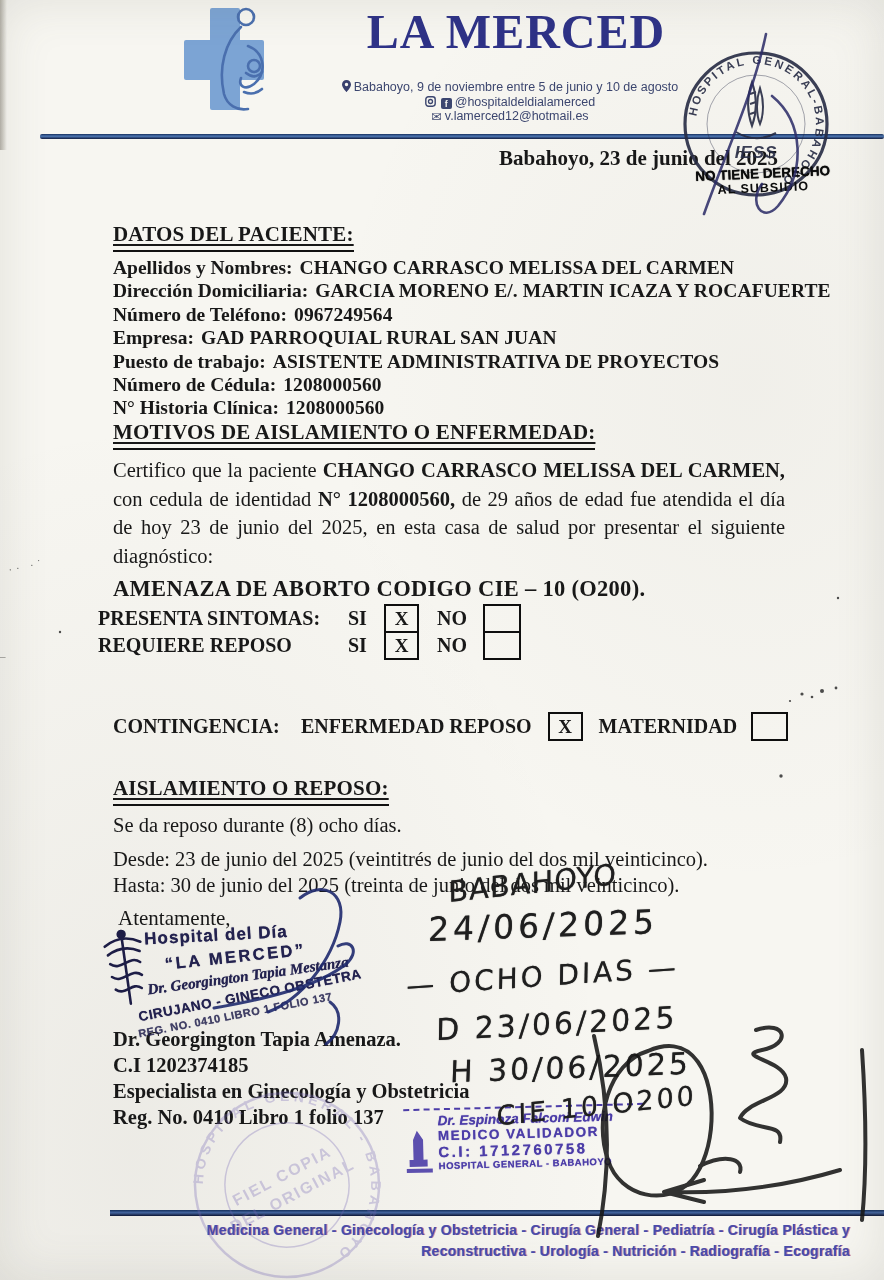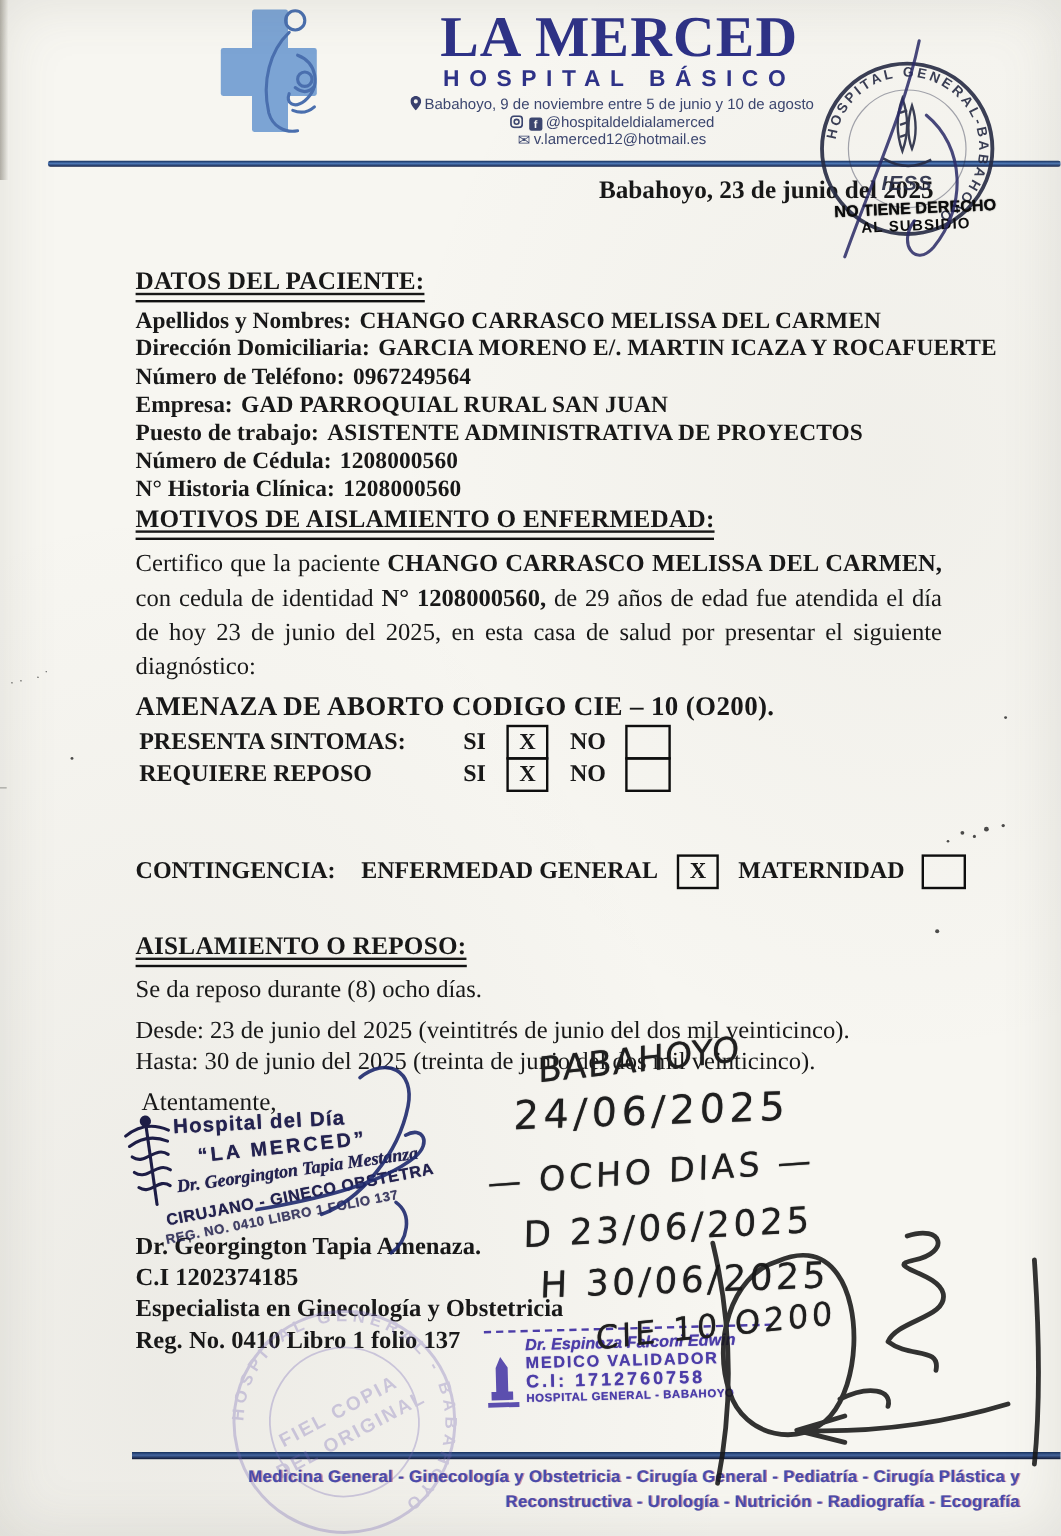--- a/index.html
+++ b/index.html
@@ -46,23 +46,23 @@
   .uhead{position:absolute;font-weight:700;font-size:21px;letter-spacing:.2px;}
   .uhead span{display:inline-block;border-bottom:2px solid #111;padding-bottom:2.5px;
     text-decoration:underline;text-decoration-thickness:1.5px;text-underline-offset:3px;}
   .pat-list{position:absolute;left:113px;top:256px;font-size:19.5px;line-height:23.4px;}
   .pat-list .lab{font-weight:700;margin-right:7px;}
   .pat-list .val{font-weight:700;letter-spacing:.1px;}
   .para{position:absolute;left:113px;width:672px;font-size:20.5px;line-height:28.5px;text-align:justify;}
   .para b{font-weight:800;}
   .diag{position:absolute;left:113px;top:556px;font-weight:700;font-size:22.5px;letter-spacing:.3px;margin-top:20px;}
 
-  .symp{position:absolute;left:116px;display:flex;align-items:center;font-weight:700;font-size:20px;}
+  .symp{position:absolute;left:98px;display:flex;align-items:center;font-weight:700;font-size:20px;}
   .symp .lab{width:250px;}
-  .symp .si{width:36px;margin-left:20px;}
+  .symp .si{width:36px;}
   .cbox{display:inline-flex;align-items:center;justify-content:center;width:31px;height:25px;
     border:2.5px solid #0e0e0e;font:700 19px "Liberation Serif",serif;}
   .symp .no{width:46px;margin-left:18px;}
   .cont{position:absolute;left:113px;top:669px;display:flex;align-items:center;font-weight:700;font-size:20px;margin-top:43px;}
   .cont .lab{width:188px;}
   .cont .o1{margin-right:16px;}
   .cont .o2{margin-left:16px;margin-right:14px;}
 
   .txt{position:absolute;font-size:20.5px;}
   .closing{position:absolute;left:118px;top:906px;font-size:21px;}
@@ -126,21 +126,20 @@
         <circle cx="46" cy="15" r="8"></circle>
         <path d="M41,25 C25,40 18,66 24,92 C27,103 37,109 48,107"></path>
         <path d="M48,44 C64,50 68,70 54,82 C45,89 38,84 41,76"></path>
         <circle cx="54" cy="64" r="6"></circle>
         <path d="M46,71 q9,7 16,-1"></path>
         <path d="M44,90 q10,4 18,-3"></path>
       </g>
     </svg>
   </div>
   <div class="h-title">LA MERCED</div>
-  <div class="h-sub">HOSPITAL BÁSICO</div>
   <div class="contact">
     <div class="row"><svg class="mini-ic" width="9" height="12" viewBox="0 0 9 12">
           <path d="M4.5,0 C7,0 9,2 9,4.4 C9,7.4 4.5,12 4.5,12 C4.5,12 0,7.4 0,4.4 C0,2 2,0 4.5,0 Z M4.5,2.8 a1.7,1.7 0 1,0 0,3.4 a1.7,1.7 0 1,0 0,-3.4" fill="#39406e"></path>
         </svg><span>Babahoyo, 9 de noviembre entre 5 de junio y 10 de agosto</span></div>
     <div class="row"><svg class="mini-ic" width="11" height="11" viewBox="0 0 11 11">
           <rect x="0.8" y="0.8" width="9.4" height="9.4" rx="2.6" fill="none" stroke="#3c466f" stroke-width="1.4"></rect>
           <circle cx="5.5" cy="5.5" r="2" fill="none" stroke="#3c466f" stroke-width="1.3"></circle>
         </svg><span class="fb-ic">f</span><span>@hospitaldeldialamerced</span></div>
     <div class="row"><span class="mini-ic">✉</span><span>v.lamerced12@hotmail.es</span></div>
   </div>
@@ -194,21 +193,21 @@
   </div>
   <div class="symp" style="top:631px;">
     <span class="lab">REQUIERE REPOSO</span>
     <span class="si">SI</span>
     <span class="cbox">X</span>
     <span class="no">NO</span>
     <span class="cbox" style="width:34px;"></span>
   </div>
   <div class="cont">
     <span class="lab">CONTINGENCIA:</span>
-    <span class="o1">ENFERMEDAD GENERAL</span>
+    <span class="o1">ENFERMEDAD REPOSO</span>
     <span class="cbox">X</span>
     <span class="o2">MATERNIDAD</span>
     <span class="cbox" style="width:33px;"></span>
   </div>
 
   <div class="uhead" style="left:113px;top:776px;"><span>AISLAMIENTO O REPOSO:</span></div>
   <div class="txt" style="left:113px;top:814px;">Se da reposo durante (8) ocho días.</div>
   <div class="txt" style="left:113px;top:848px;">Desde: 23 de junio del 2025 (veintitrés de junio del dos mil veinticinco).</div>
   <div class="txt" style="left:113px;top:874px;">Hasta: 30 de junio del 2025 (treinta de junio del dos mil veinticinco).</div>
 

